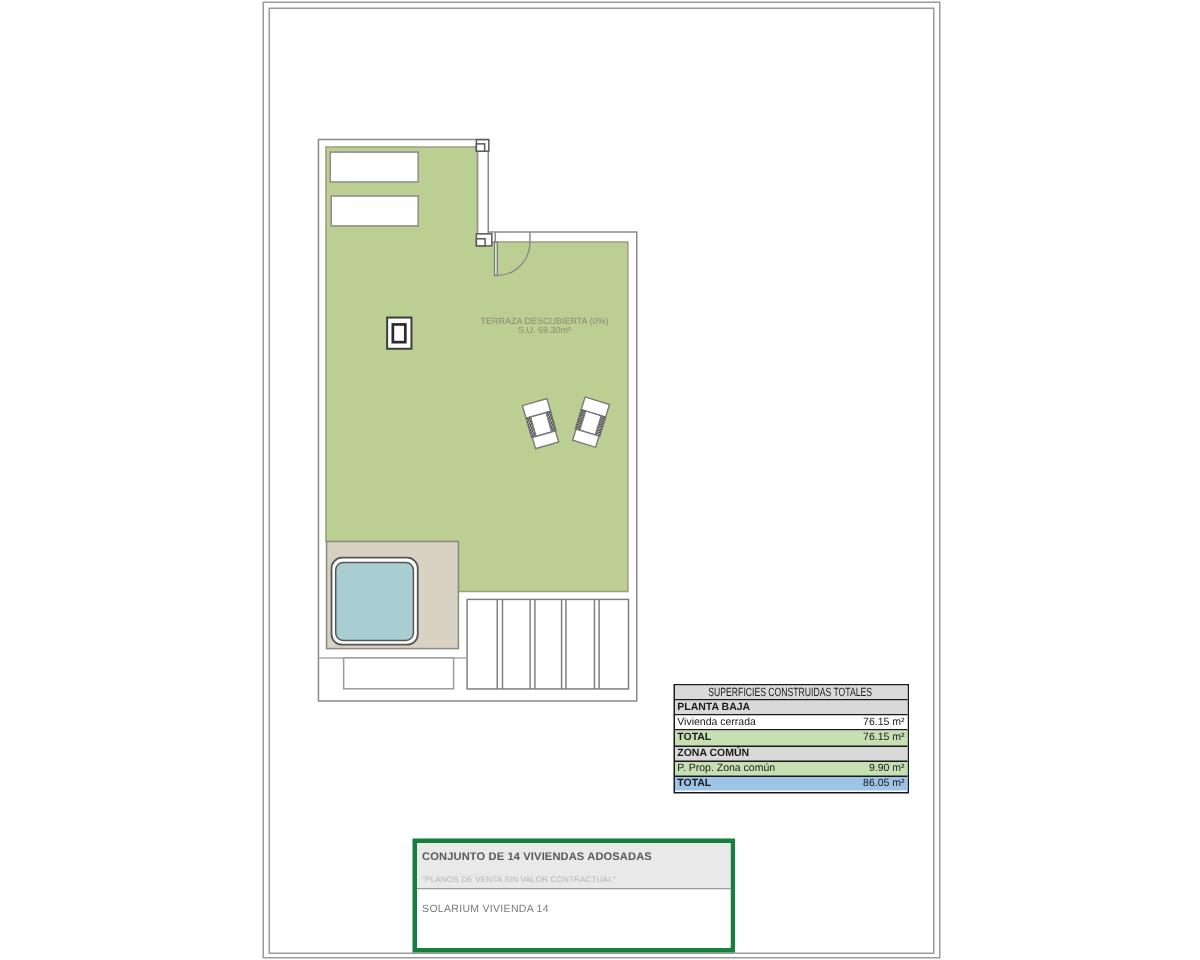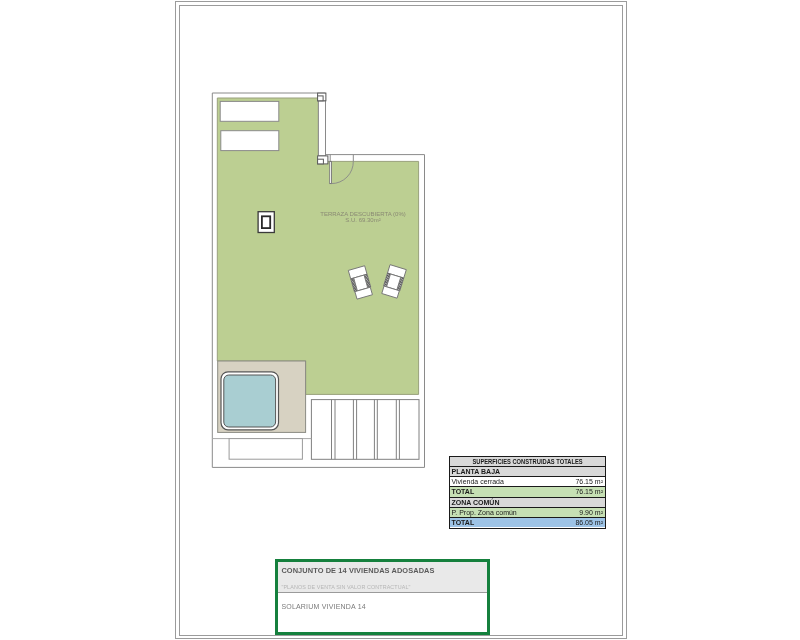--- a/index.html
+++ b/index.html
@@ -133,21 +133,21 @@
     <line x1="212.3" y1="438.6" x2="311.4" y2="438.6" stroke="#a8a8a8" stroke-width="1"></line>
   </g>
 
   <g>
     <rect x="229.1" y="438.6" width="73.3" height="20.6" fill="#ffffff" stroke="#9a9a9a" stroke-width="1"></rect>
   </g>
 </svg>
 
 <div class="abs" style="left:448.5px;top:455.5px;width:155.5px;border:1.5px solid #1a1a1a;font-size:7px;color:#1a1a1a;">
 
-  <div style="height:9.6px;background:#d9d9d9;border-bottom:1.5px solid #1a1a1a;text-align:center;font-weight:bold;font-size:8px;line-height:10.2px;"><span style="display:inline-block;transform:scaleX(0.72);transform-origin:center;white-space:pre;">SUPERFICIES CONSTRUIDAS TOTALES</span></div>
+  <div style="height:9.6px;background:#d9d9d9;border-bottom:1.5px solid #1a1a1a;text-align:center;font-weight:normal;font-size:8px;line-height:10.2px;"><span style="display:inline-block;transform:scaleX(0.72);transform-origin:center;white-space:pre;">SUPERFICIES CONSTRUIDAS TOTALES</span></div>
 
   <div style="height:9.2px;background:#d9d9d9;font-weight:bold;line-height:9.6px;padding-left:2px;border-bottom:1px solid #1a1a1a;">PLANTA BAJA</div>
 
   <div style="height:9.2px;background:#ffffff;line-height:9.6px;padding-left:2px;border-bottom:1px solid #1a1a1a;">Vivienda cerrada<span style="float:right;padding-right:2px;">76.15 m²</span></div>
 
   <div style="height:9.2px;background:#c6e0b4;font-weight:bold;line-height:9.6px;padding-left:2px;border-bottom:1.5px solid #1a1a1a;">TOTAL<span style="float:right;padding-right:2px;font-weight:normal;">76.15 m²</span></div>
 
   <div style="height:9.2px;background:#d9d9d9;font-weight:bold;line-height:9.6px;padding-left:2px;border-bottom:1px solid #1a1a1a;">ZONA COMÚN</div>
 
   <div style="height:9.2px;background:#c6e0b4;line-height:9.6px;padding-left:2px;border-bottom:1px solid #1a1a1a;">P. Prop. Zona común<span style="float:right;padding-right:2px;">9.90 m²</span></div>

